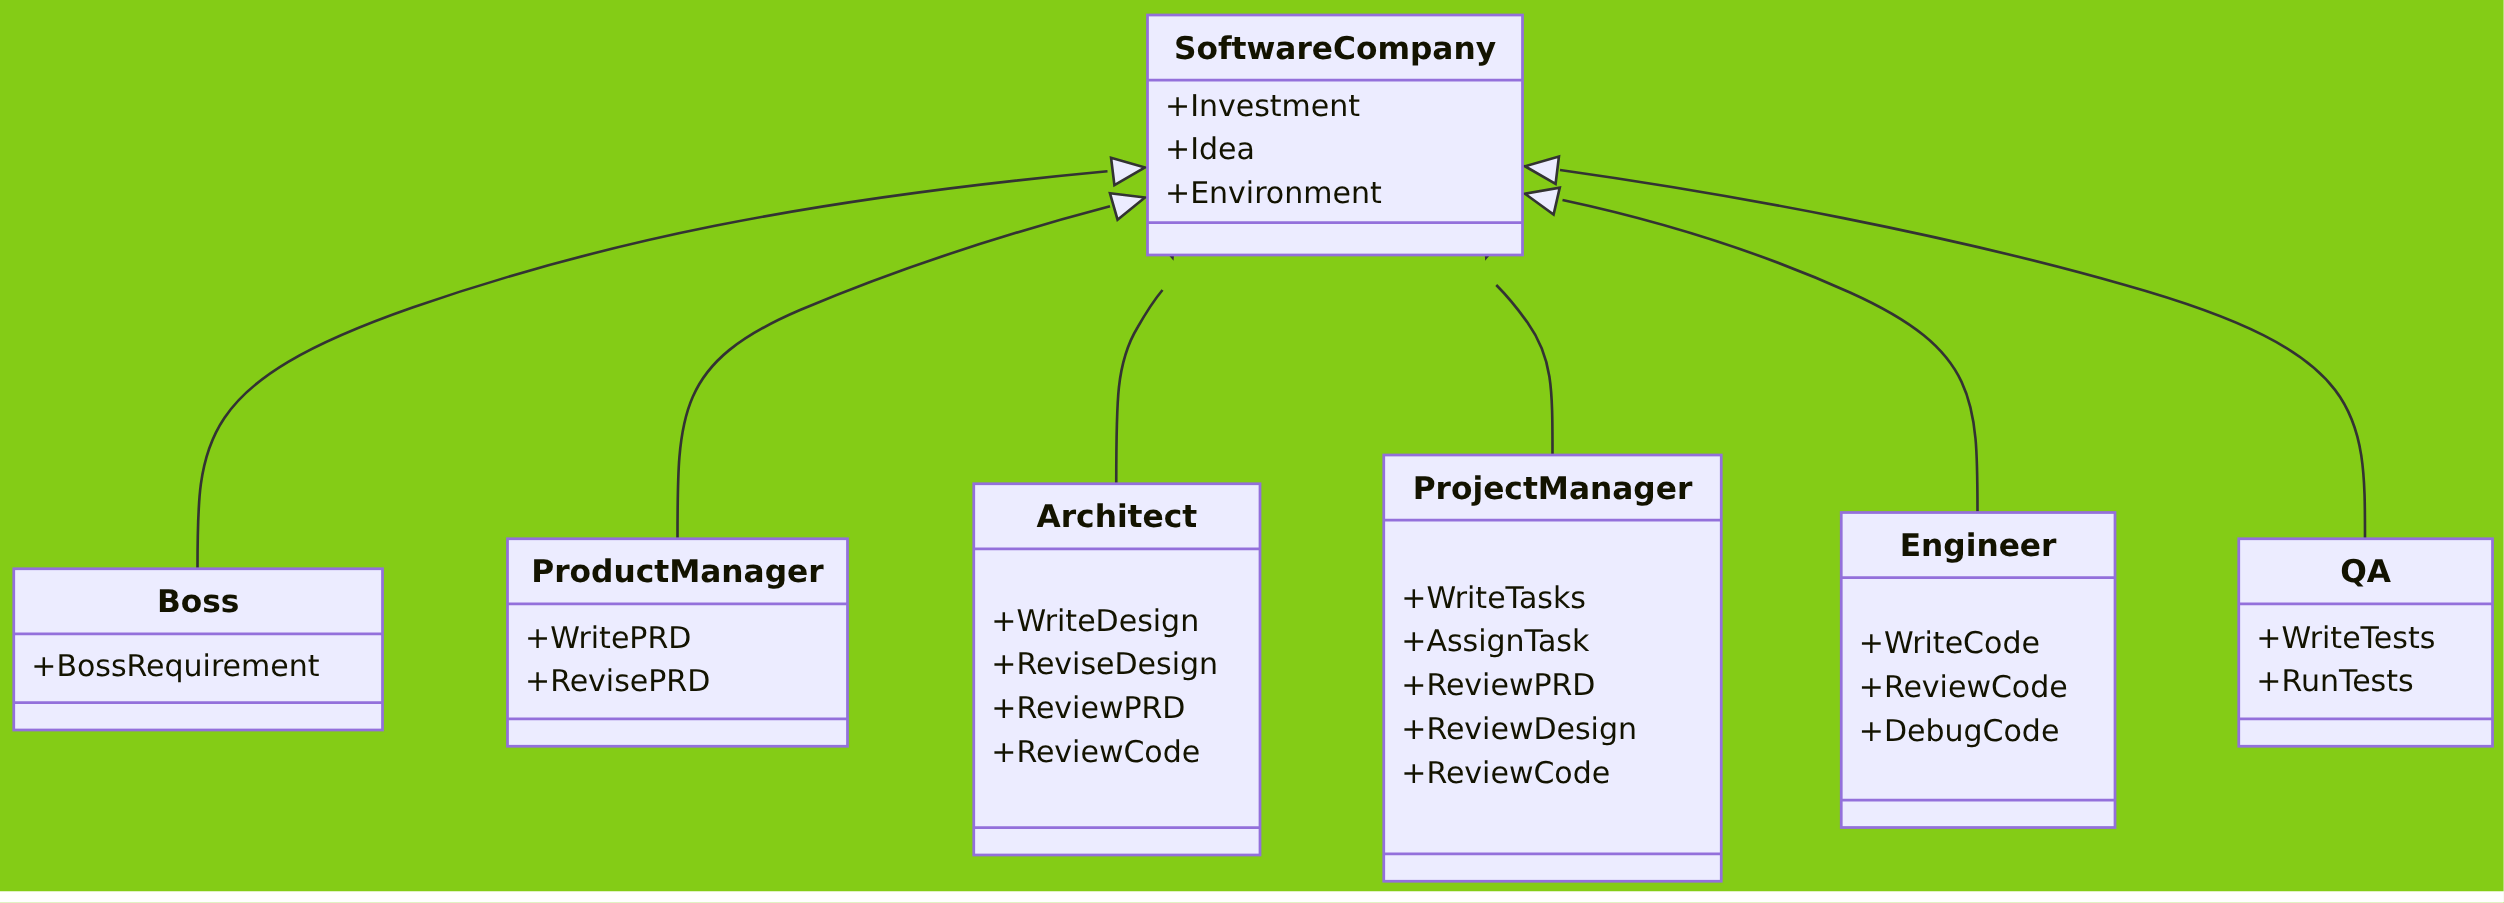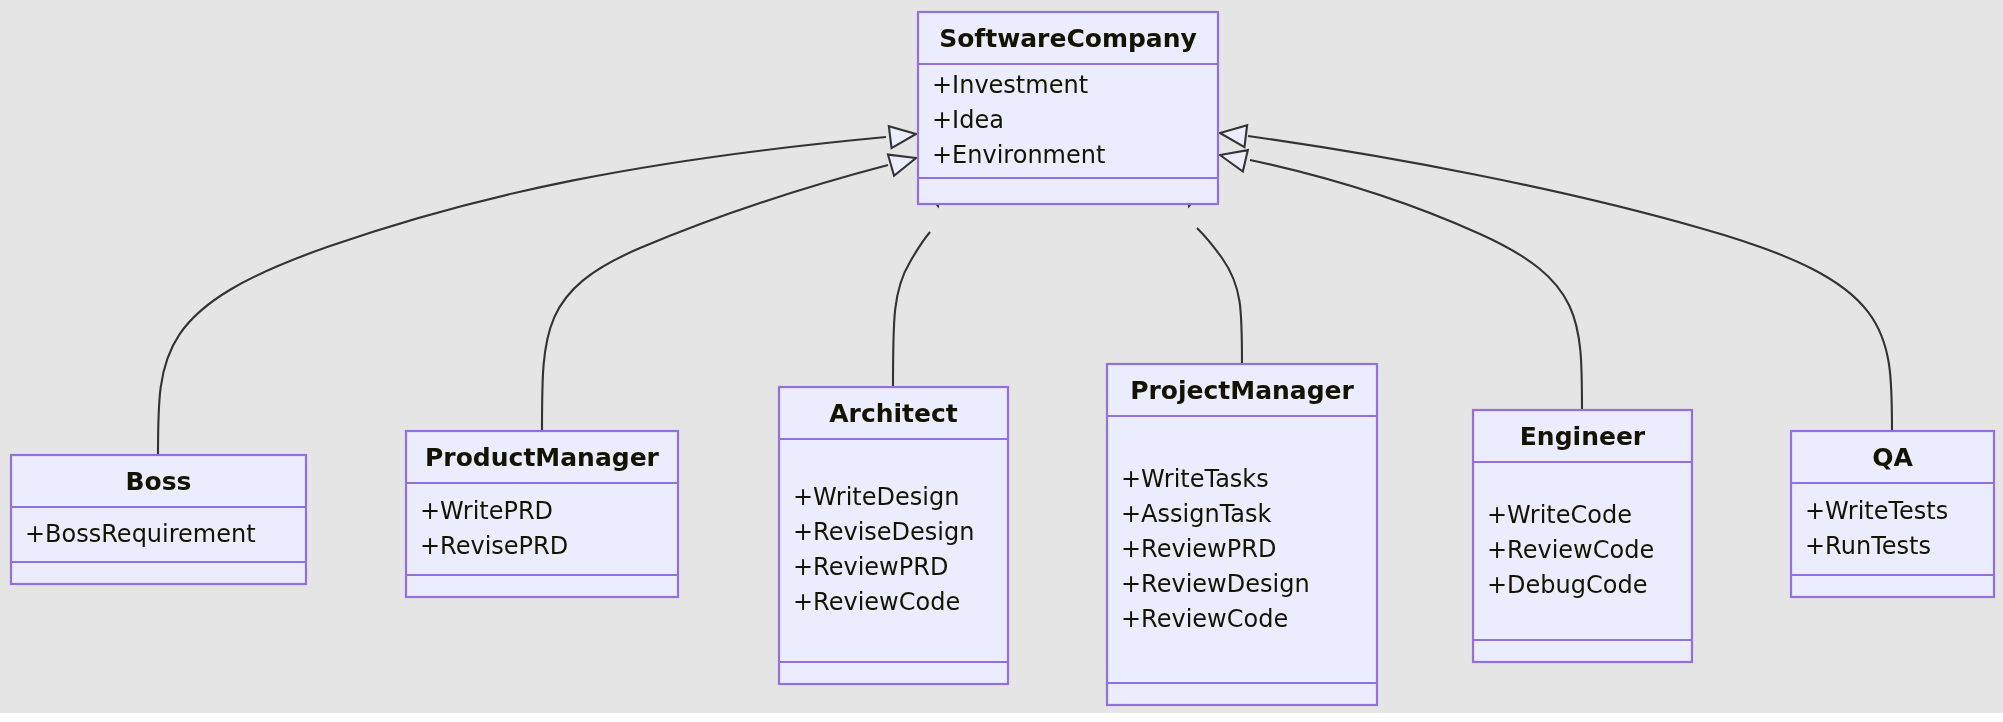--- a/index.html
+++ b/index.html
@@ -10,21 +10,21 @@
   body {
     width: 2003px;
     height: 722px;
     font-family: "DejaVu Sans", "Liberation Sans", sans-serif;
     overflow: hidden;
   }
   #diagram-root {
     position: relative;
     width: 2003px;
     height: 713px;
-    background: #e5e5e5;
+    background: #84cc16;
   }
   svg#uml-canvas {
     display: block;
     width: 2003px;
     height: 722px;
   }
   .cls-box-rect {
     fill: #ECECFF;
     stroke: #9370DB;
     stroke-width: 2.2;

